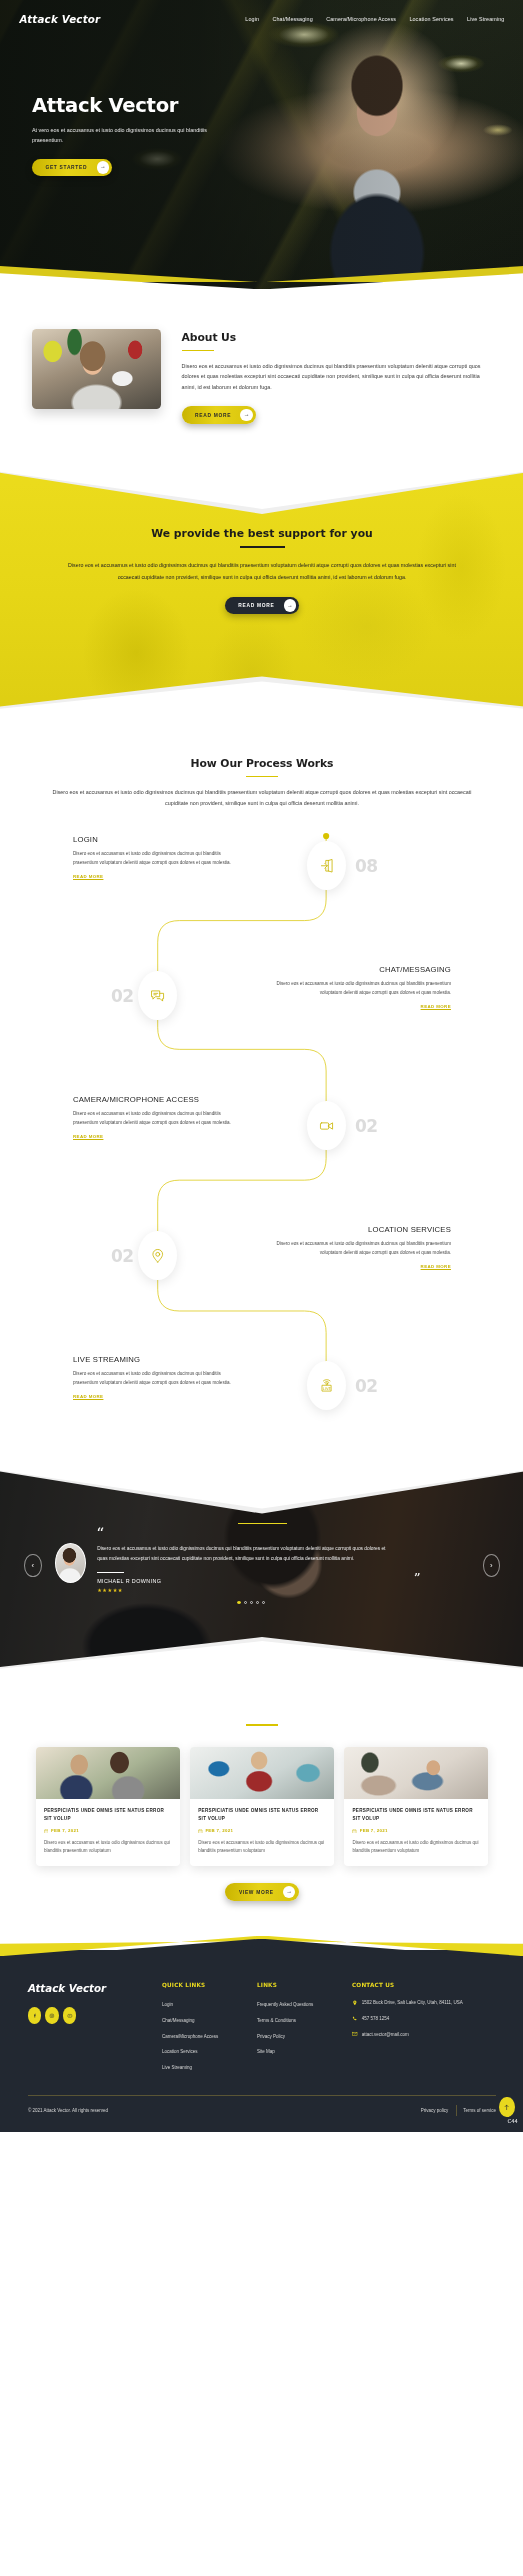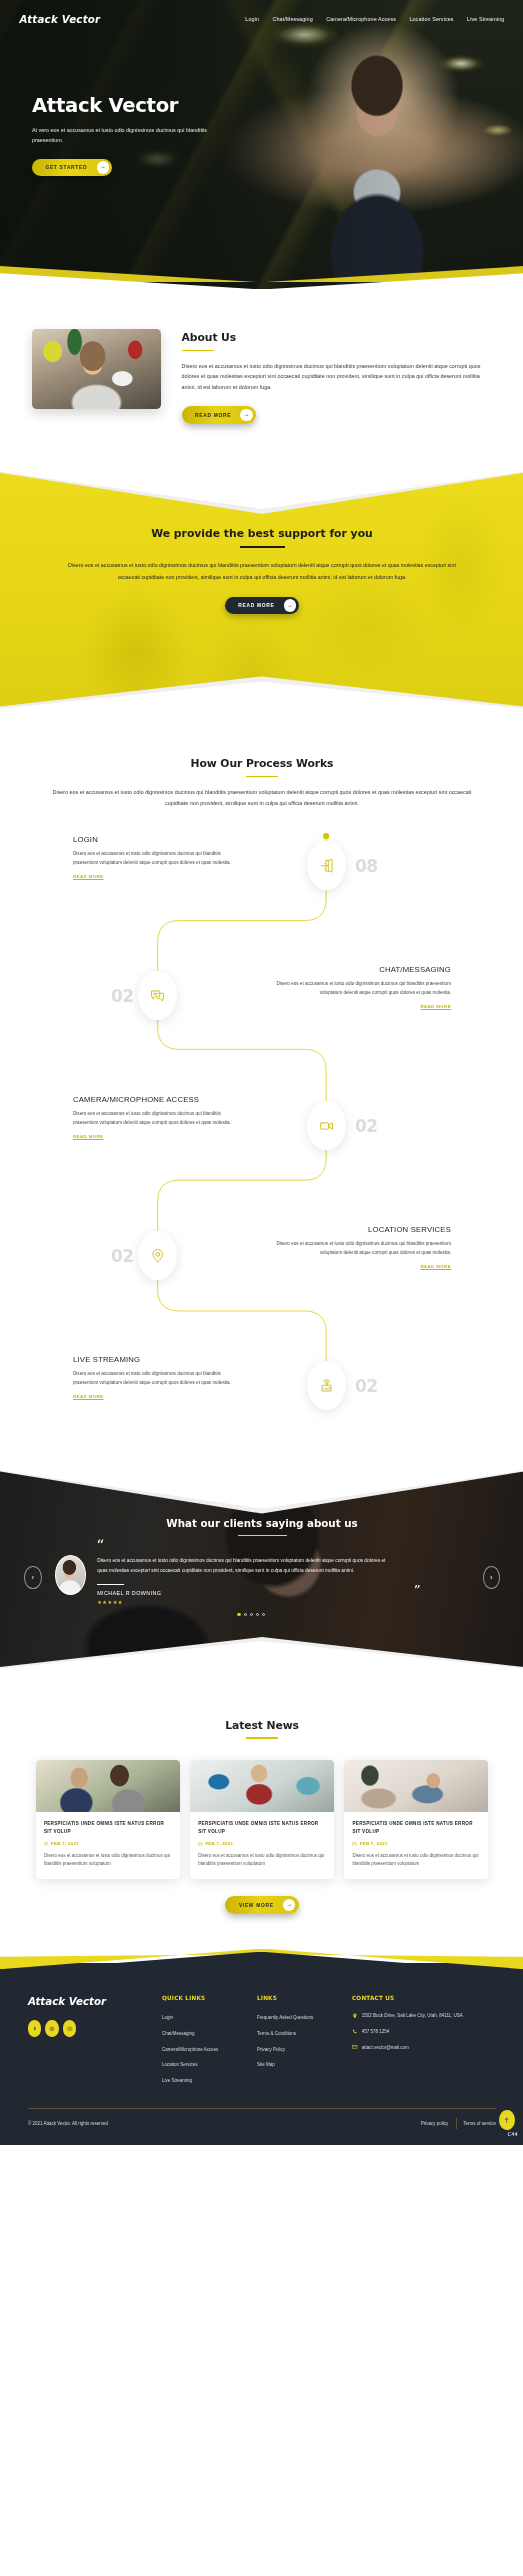--- a/index.html
+++ b/index.html
@@ -535,21 +535,20 @@
       </div>
     </div>
   </section>
 
   <section class="testi">
     <div class="testi-scrim"></div>
     <div class="testi-cut-top-sh"></div>
     <div class="testi-cut-top"></div>
 
     <div class="testi-inner">
-      <h2 class="testi-title">What our clients saying about us</h2>
       <div class="rule-y"></div>
 
       <div class="testi-card">
         <div class="arrow-btn">‹</div>
         <div class="avatar"></div>
         <div class="testi-content">
           <span class="quote-open">“</span>
           <p class="testi-text">Disero eos et accusamus et iusto odio dignissimos ducimus qui blanditiis praesentium voluptatum deleniti atque corrupti quos dolores et quas molestias excepturi sint occaecati cupiditate non provident, similique sunt in culpa qui officia deserunt mollitia animi.</p>
           <span class="quote-close">”</span>
           <div class="testi-div"></div>
@@ -565,21 +564,20 @@
         </div>
         <div class="arrow-btn">›</div>
       </div>
     </div>
 
     <div class="testi-cut-bot-sh"></div>
     <div class="testi-cut-bot"></div>
   </section>
 
   <section class="news">
-    <h2 class="sec-title">Latest News</h2>
     <div class="rule rule-c"></div>
 
     <div class="news-grid">
       <article class="news-card">
         <div class="news-img a"></div>
         <div class="news-body">
           <h3 class="news-title">PERSPICIATIS UNDE OMNIS ISTE NATUS ERROR SIT VOLUP</h3>
           <div class="news-date">
             <svg class="cal-ico" viewBox="0 0 16 16" fill="none" stroke="#c9b400" stroke-width="1.4">
               <rect x="1.5" y="3" width="13" height="11.5" rx="1"></rect>

